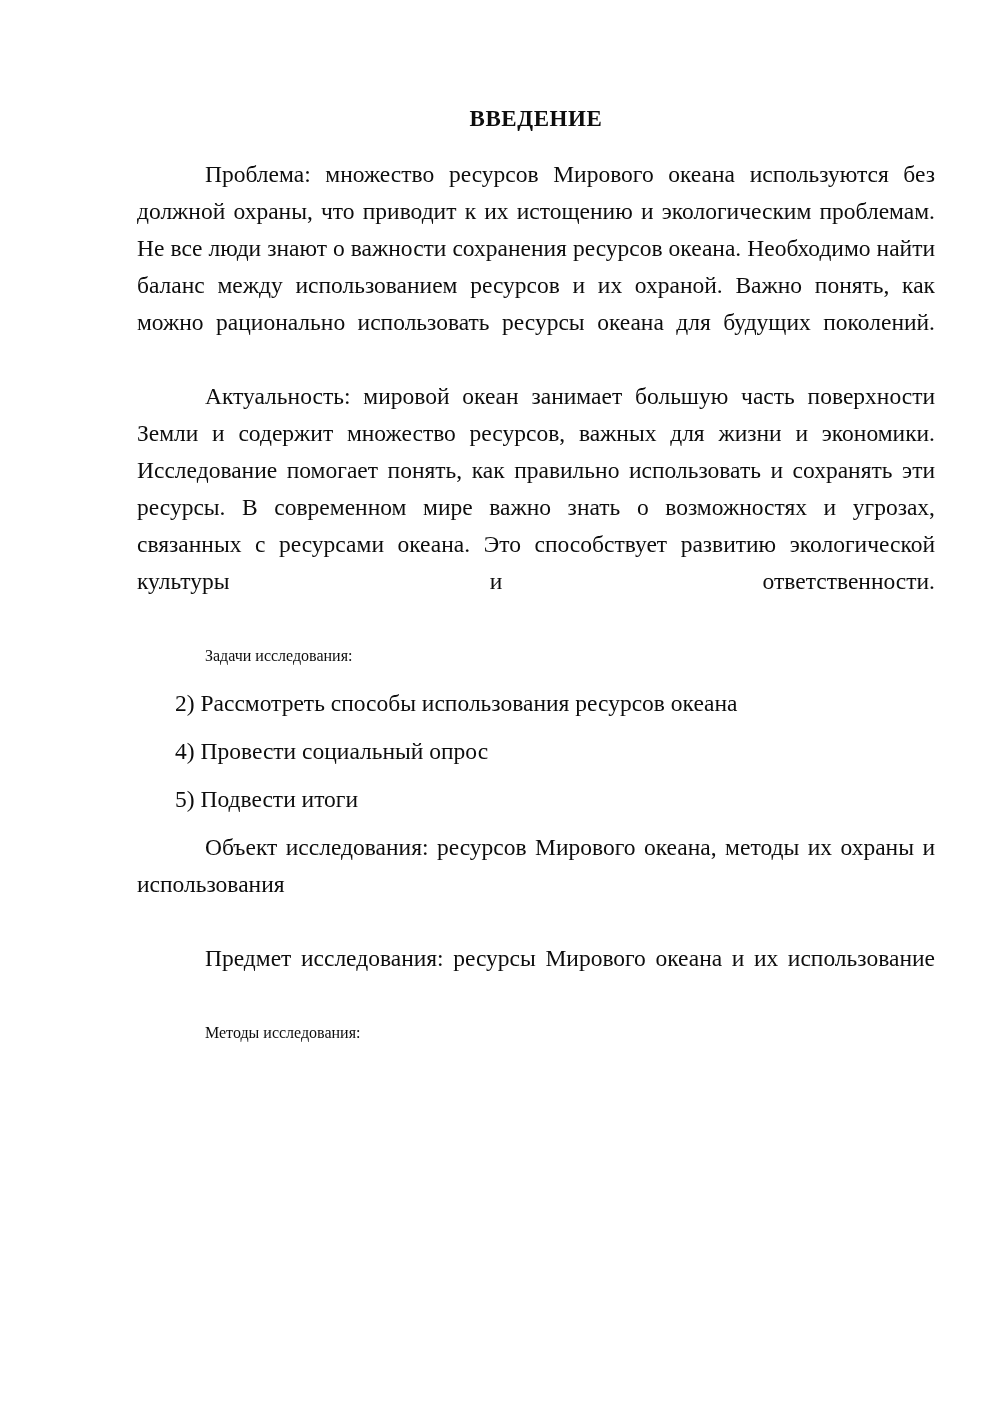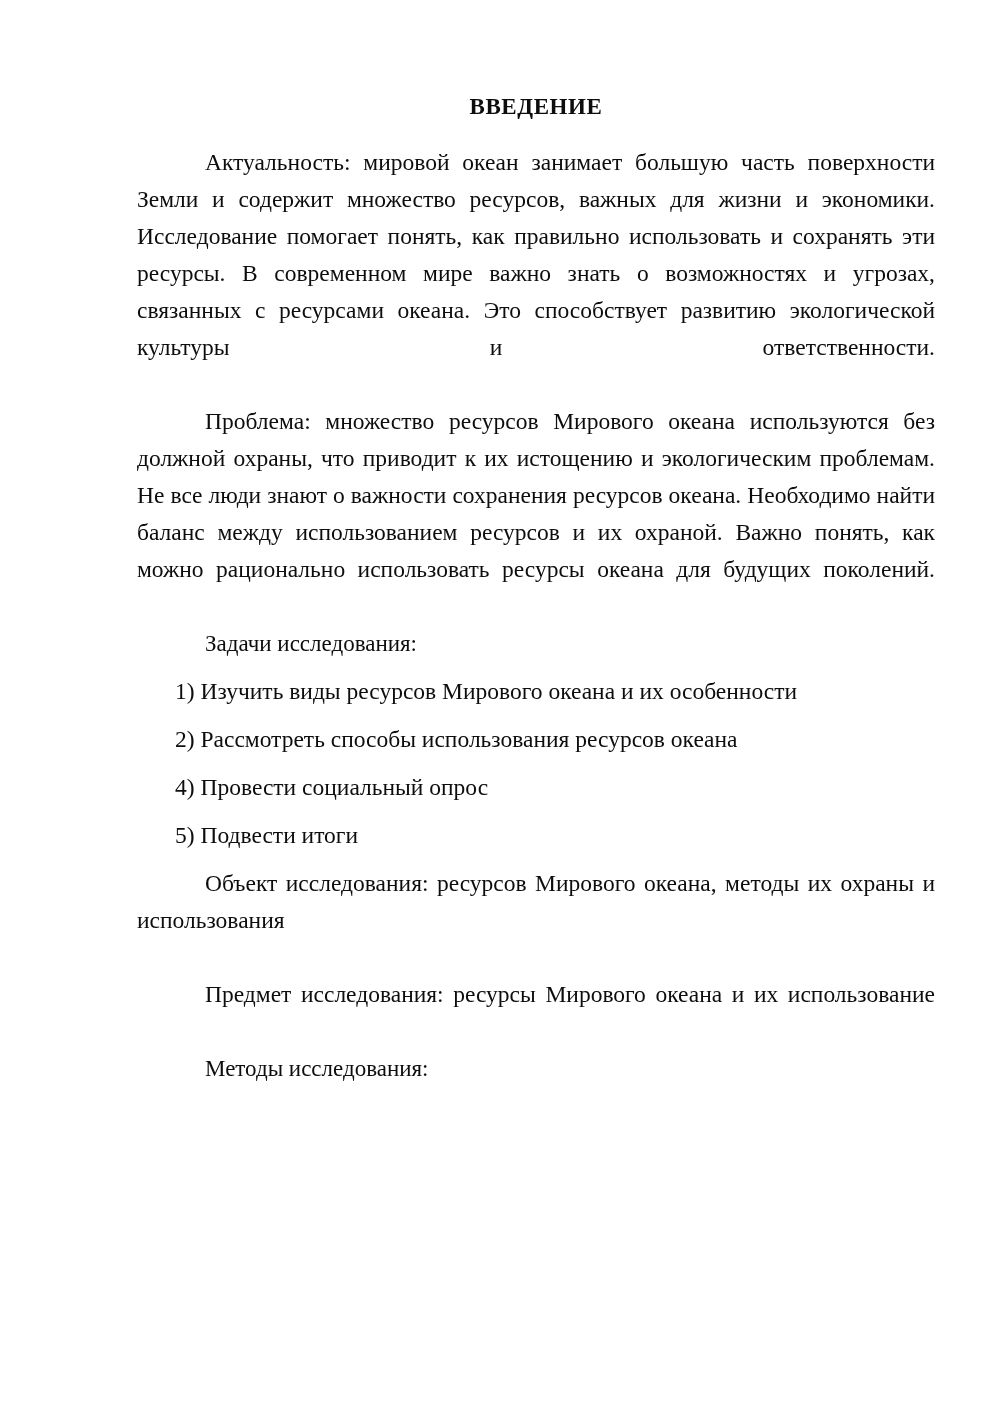--- a/index.html
+++ b/index.html
@@ -6,21 +6,21 @@
   html, body {
     margin: 0;
     padding: 0;
     background: #ffffff;
   }
   .page {
     position: relative;
     width: 1000px;
     height: 1120px;
     background: #ffffff;
-    margin: 0 auto;
+    margin: 12px auto;
     box-sizing: border-box;
     font-family: "Liberation Serif", "DejaVu Serif", serif;
     color: #0d0d0d;
     overflow: hidden;
   }
   .content {
     position: absolute;
     left: 137px;
     top: 88px;
     width: 798px;
@@ -41,21 +41,21 @@
     text-indent: 68px;
     margin: 0 0 0 0;
     hyphens: none;
   }
   p.para::after {
     content: "";
     display: inline-block;
     width: 100%;
   }
   .lead-line {
-    font-size: 23px;
+    font-size: 16px;
     line-height: 37px;
     text-indent: 68px;
     margin: 0;
     text-align: left;
   }
   ol.task-list {
     list-style: none;
     margin: 11px 0 11px 0;
     padding: 0;
   }
@@ -82,29 +82,28 @@
 </style>
 </head>
 <body>
 
 <div class="page">
 
   <div class="content">
 
     <h1 class="doc-title">ВВЕДЕНИЕ</h1>
 
+    <p class="para">Проблема: множество ресурсов Мирового океана используются без должной охраны, что приводит к их истощению и экологическим проблемам. Не все люди знают о важности сохранения ресурсов океана. Необходимо найти баланс между использованием ресурсов и их охраной. Важно понять, как можно рационально использовать ресурсы океана для будущих поколений.</p>
+
     <p class="para">Актуальность: мировой океан занимает большую часть поверхности Земли и содержит множество ресурсов, важных для жизни и экономики. Исследование помогает понять, как правильно использовать и сохранять эти ресурсы. В современном мире важно знать о возможностях и угрозах, связанных с ресурсами океана. Это способствует развитию экологической культуры и ответственности.</p>
-
-    <p class="para">Проблема: множество ресурсов Мирового океана используются без должной охраны, что приводит к их истощению и экологическим проблемам. Не все люди знают о важности сохранения ресурсов океана. Необходимо найти баланс между использованием ресурсов и их охраной. Важно понять, как можно рационально использовать ресурсы океана для будущих поколений.</p>
 
 
     <p class="lead-line">Задачи исследования:</p>
 
     <ol class="task-list">
-      <li>1) Изучить виды ресурсов Мирового океана и их особенности</li>
       <li>2) Рассмотреть способы использования ресурсов океана</li>
       <li>4) Провести социальный опрос</li>
       <li>5) Подвести итоги</li>
     </ol>
 
     <p class="para">Объект исследования: ресурсов Мирового океана, методы их охраны и использования</p>
 
     <p class="para">Предмет исследования: ресурсы Мирового океана и их использование</p>
 
 

